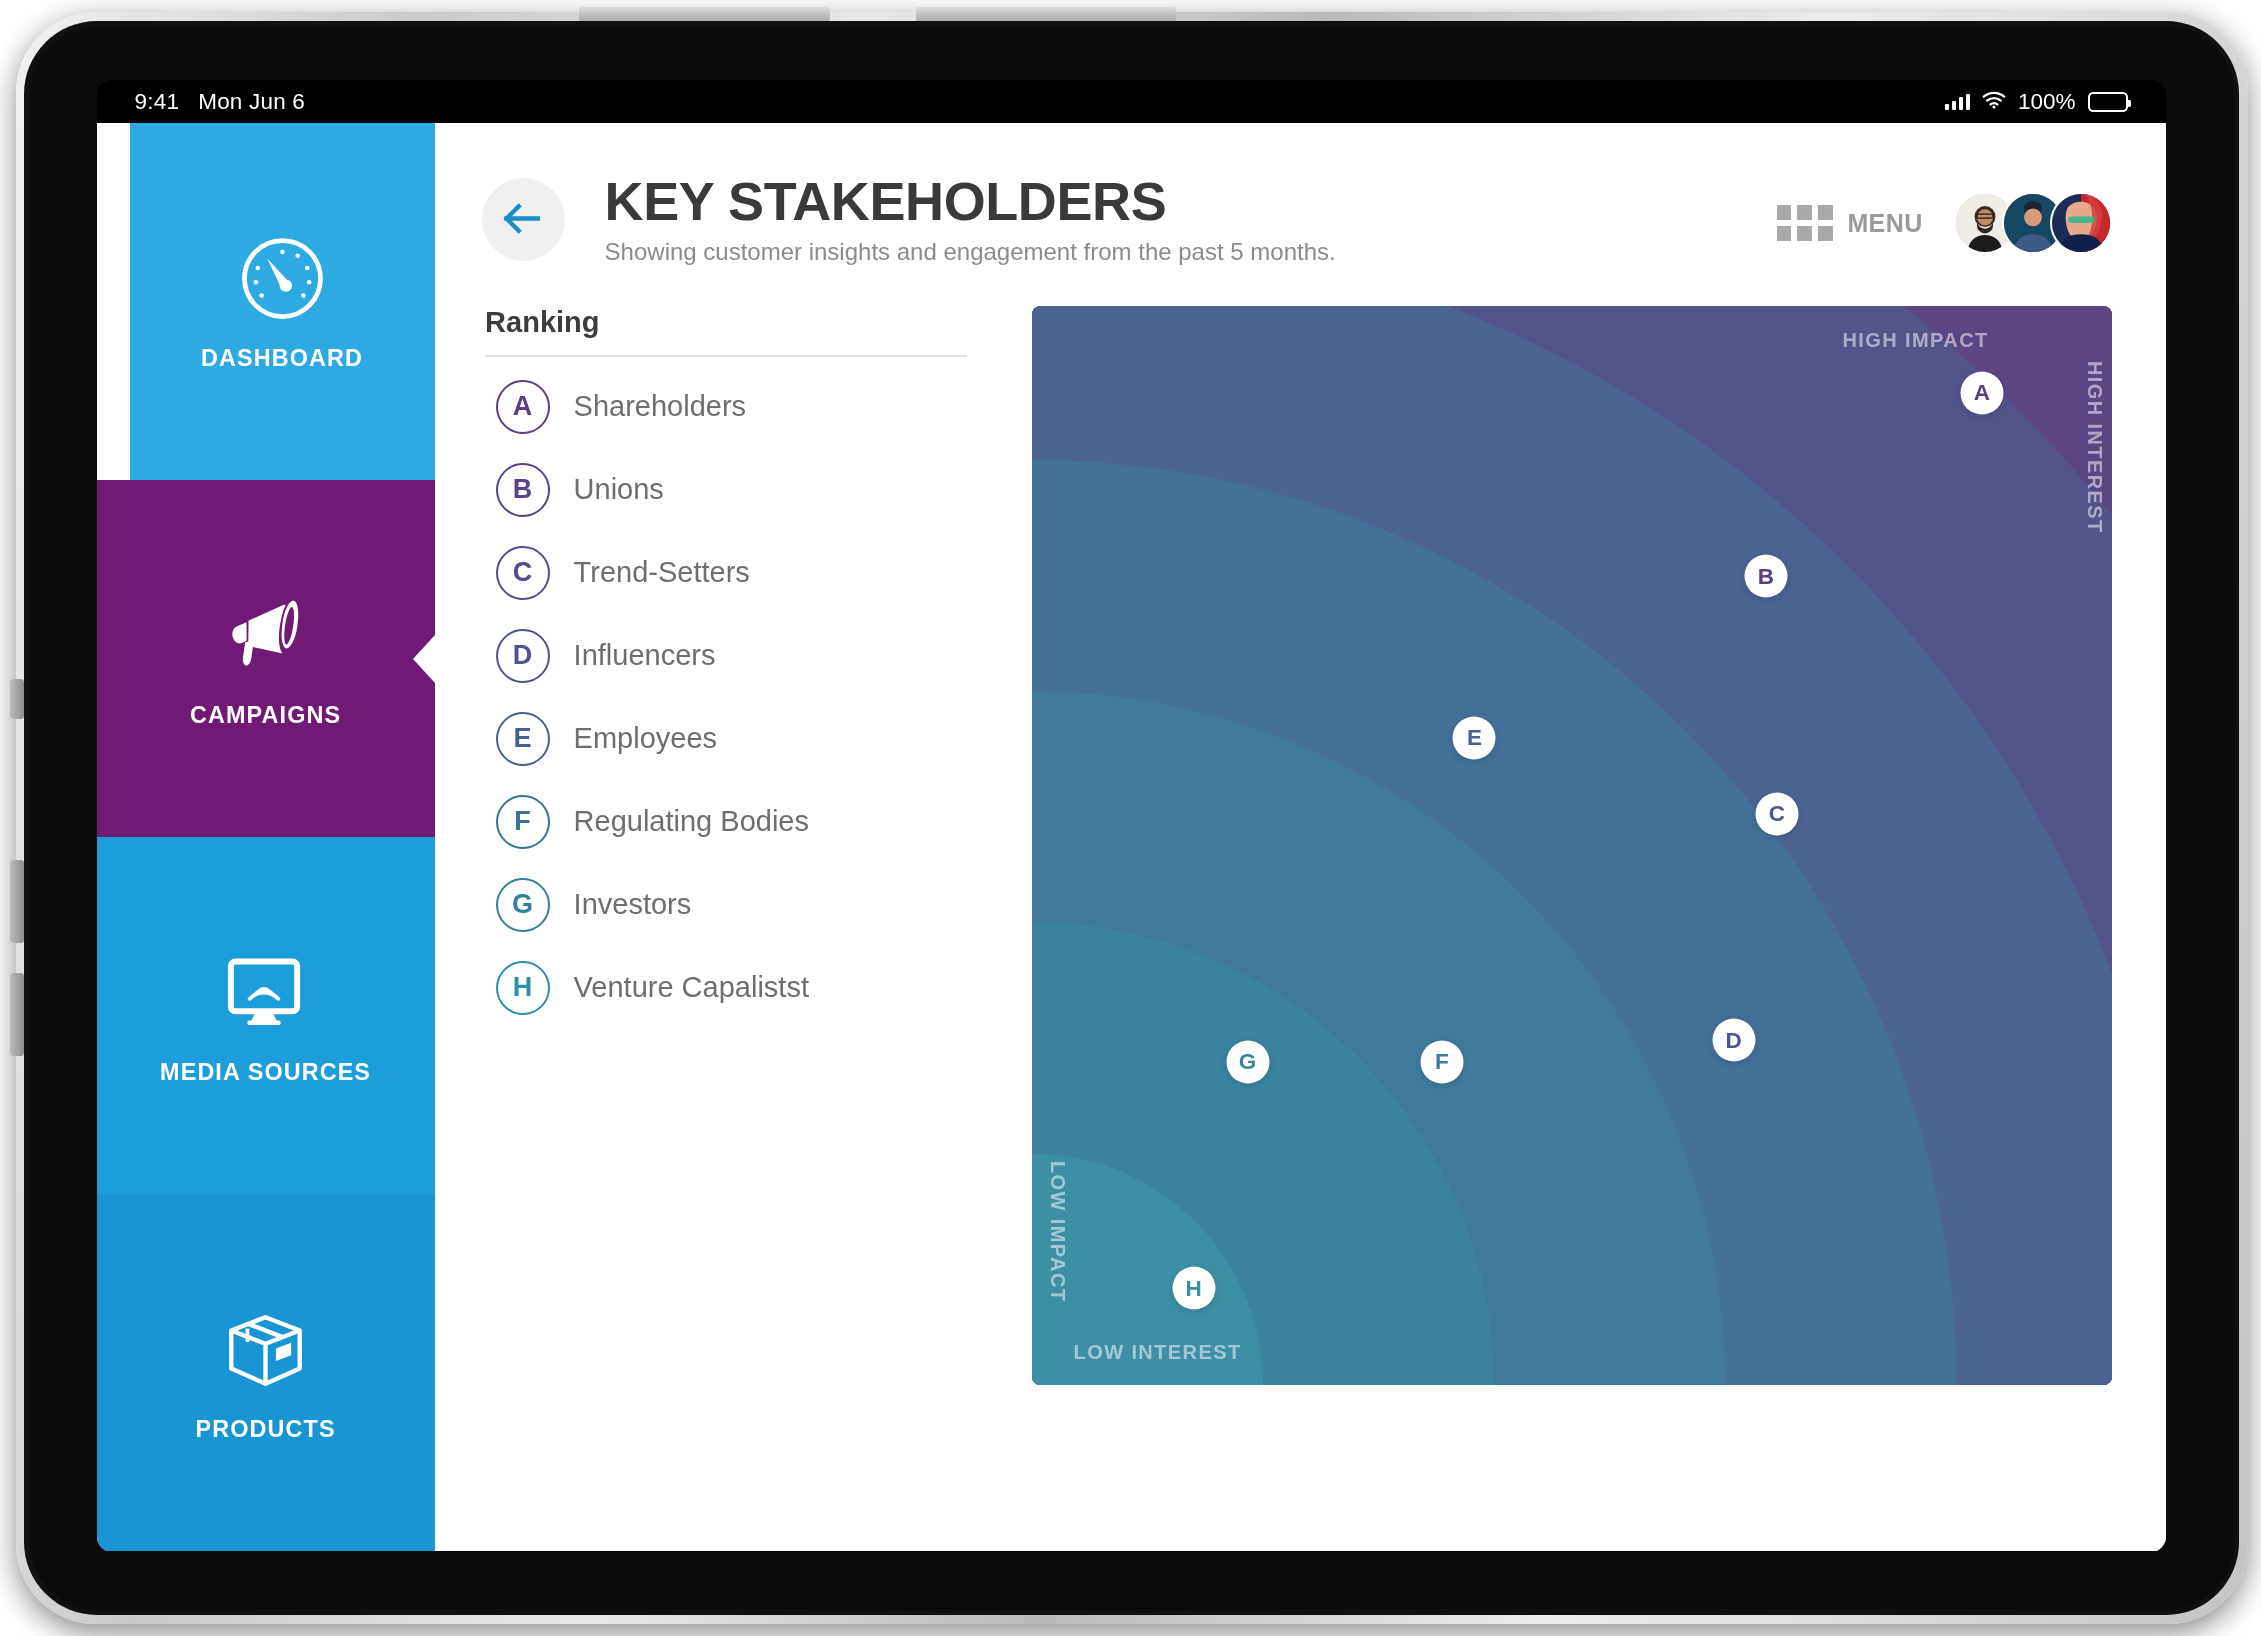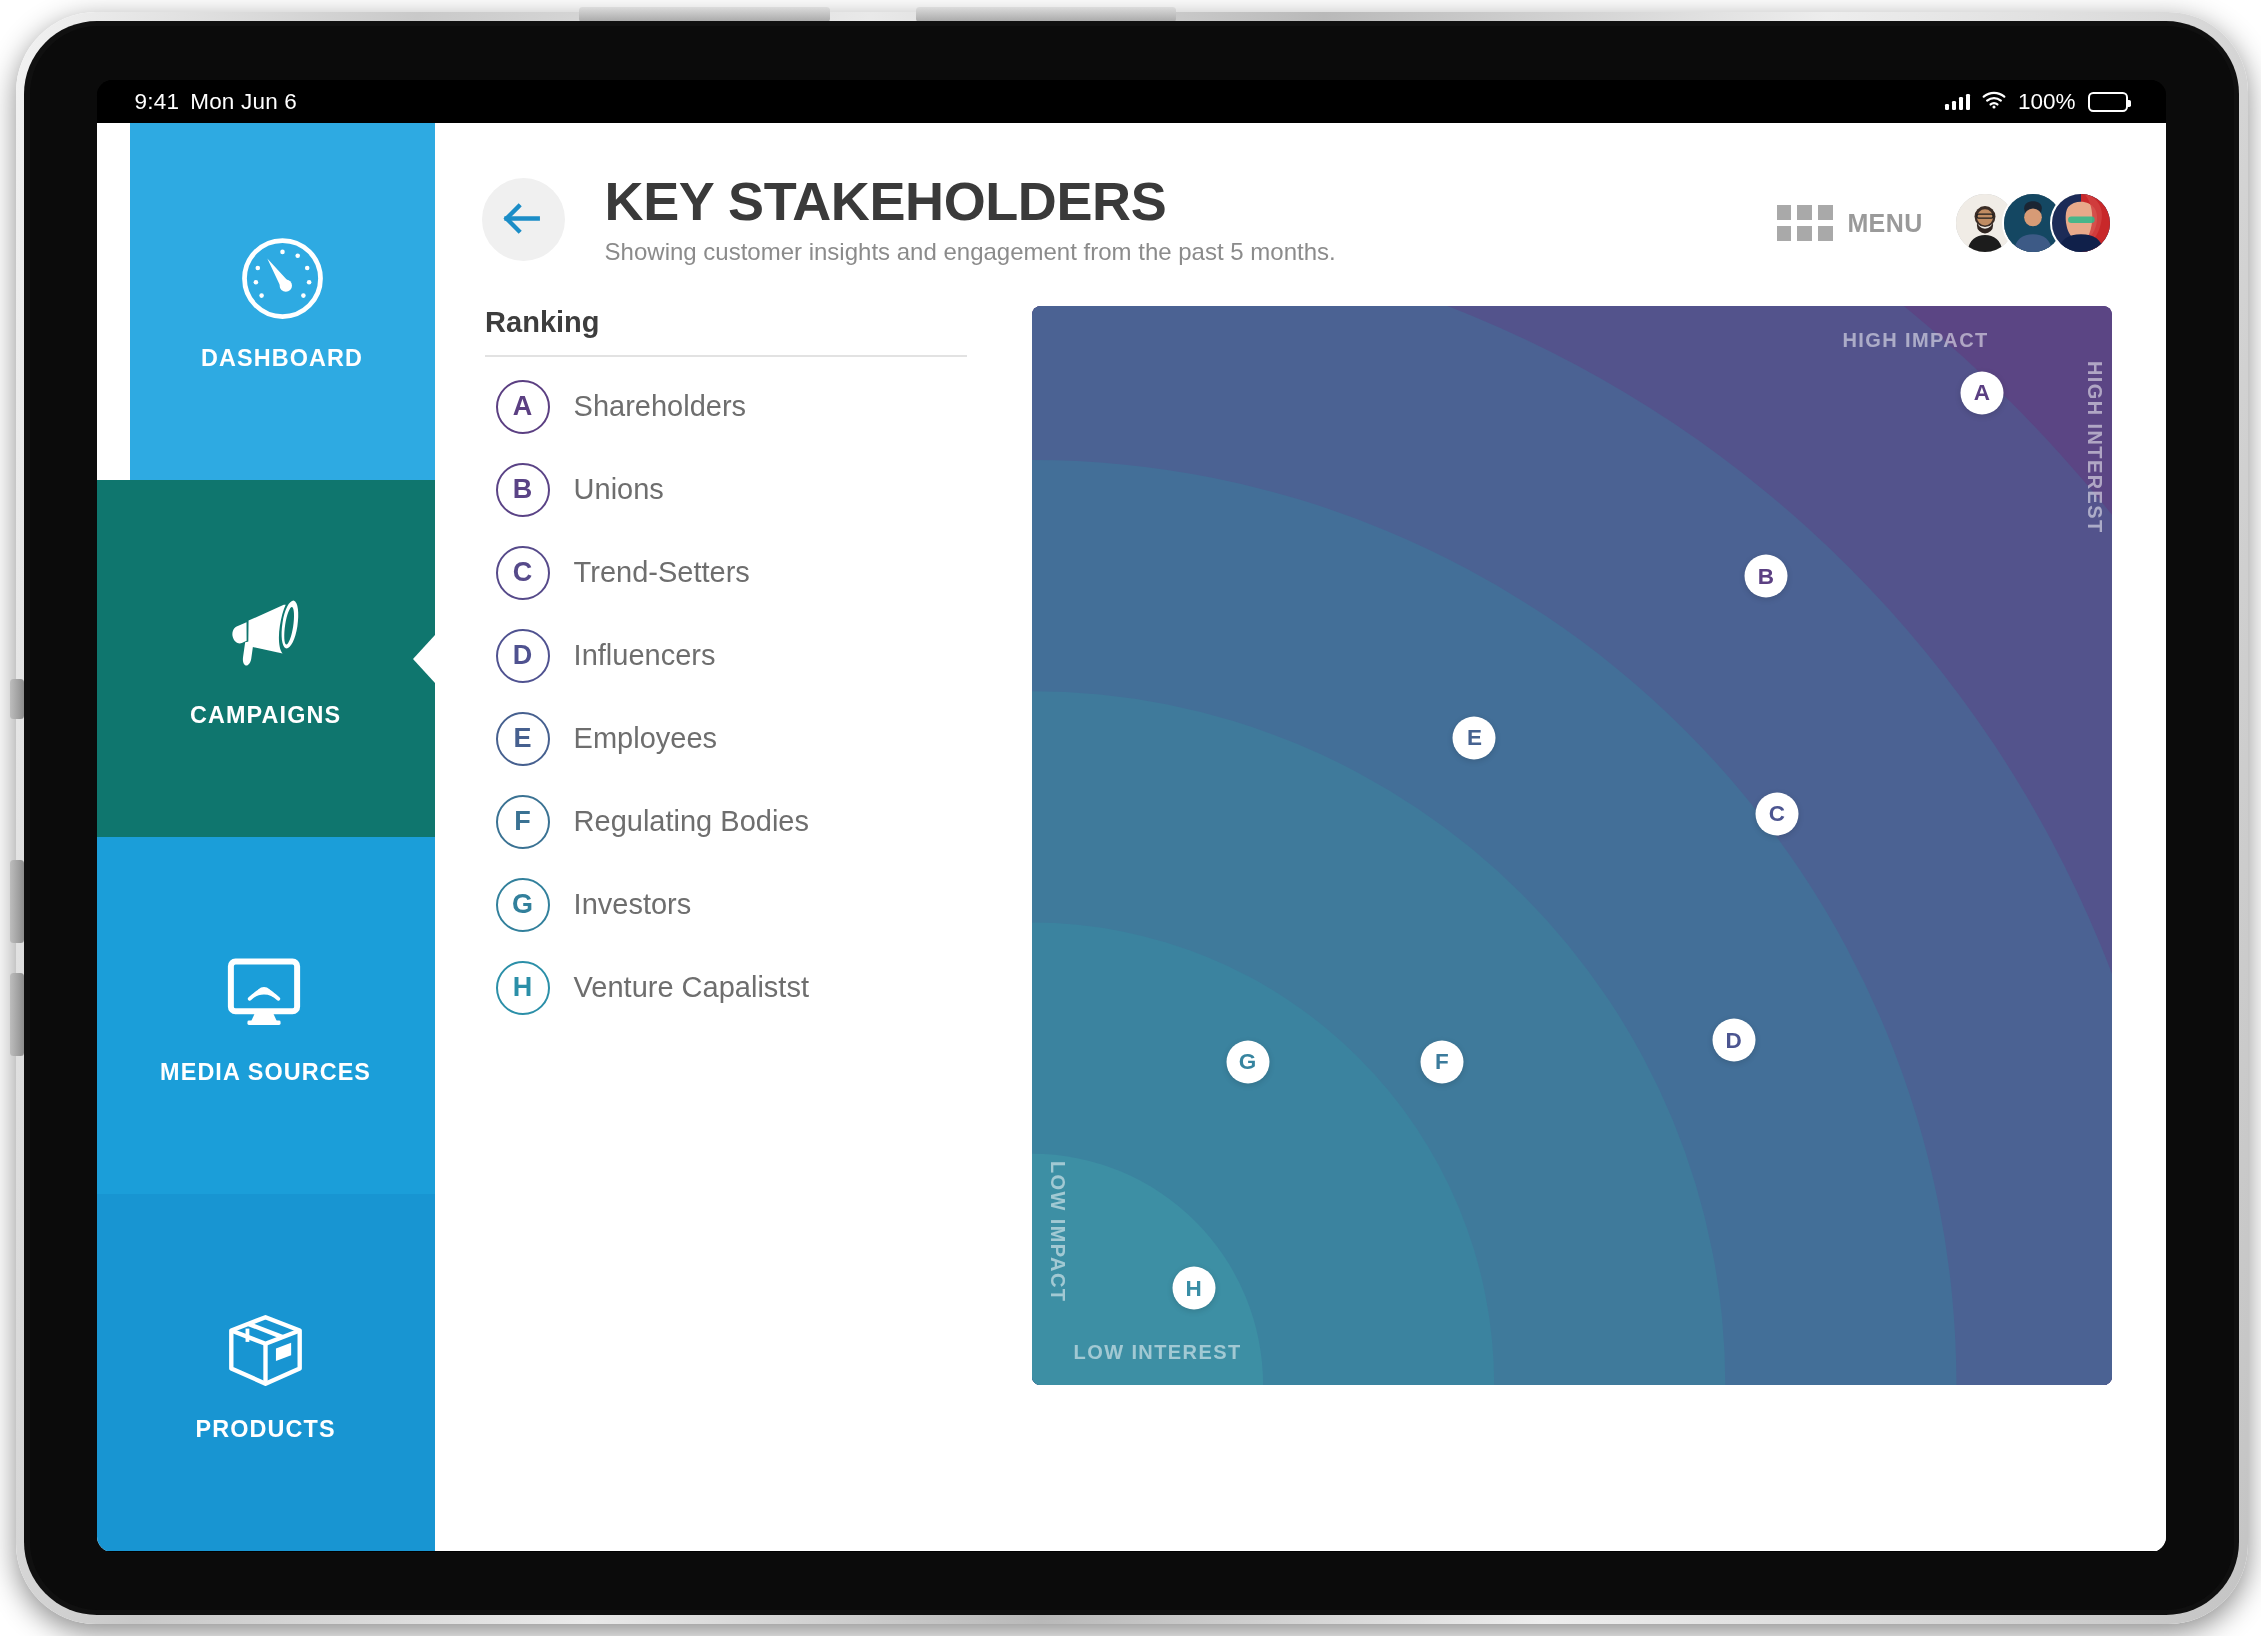--- a/index.html
+++ b/index.html
@@ -50,21 +50,21 @@
                background:linear-gradient(90deg,#bdbdbd,#8e8e8e); }
 
   
   .statusbar{
     position:absolute; left:0; top:0; width:100%; height:43px;
     background:#000; color:#fff;
     display:flex; align-items:center; justify-content:space-between;
     padding:0 38px;
     font-size:22.5px;
   }
-  .sb-left{ display:flex; align-items:center; gap:11px; letter-spacing:0.2px; }
+  .sb-left{ display:flex; align-items:center; gap:19px; letter-spacing:0.2px; }
   .sb-right{ display:flex; align-items:center; gap:12px; }
   .sig{ display:flex; align-items:flex-end; gap:2.6px; height:17.3px; }
   .sig i{ display:block; width:4.3px; background:#fff; border-radius:1.3px; }
   .sig i:nth-child(1){height:6px}
   .sig i:nth-child(2){height:9.5px}
   .sig i:nth-child(3){height:13px}
   .sig i:nth-child(4){height:16.4px}
   .batt{
     width:40px; height:20px; border:2.2px solid #fff; border-radius:5.2px;
     position:relative; padding:2.2px;
@@ -231,21 +231,21 @@
                 <circle cx="78" cy="54" r="2.4" fill="#fff"></circle>
               <circle cx="72" cy="68" r="2.4" fill="#fff"></circle>
                 <circle cx="28" cy="68" r="2.4" fill="#fff"></circle>
               <circle cx="22" cy="54" r="2.4" fill="#fff"></circle>
                 <circle cx="24" cy="39" r="2.4" fill="#fff"></circle>
             </svg>
           </span>
           <span class="nav-label">DASHBOARD</span>
         </div>
 
-        <div class="nav-item active" id="nav1" style="background: #0f766e;">
+        <div class="nav-item active" id="nav1" style="background: #701a75;">
           <span class="notch"></span>
           <span class="nav-icon">
             <svg viewBox="0 0 100 100" width="97" height="97">
               <g fill="#fff">
                 <path d="M78 13c-4.6 0-9.5 9.6-11.5 22.8-2 13.3-.7 24.4 3.3 26.4 4.6 1.2 9.9-8.6 12-22.4C83.9 26 82.6 14.2 78 13zm-1.6 6.6c2.1 1 2.7 10.1 1 20.7-1.7 10.6-5 18.6-7.1 18-2.1-.6-2.7-10.1-1-20.7 1.7-10.6 5-18.6 7.1-18z"></path>
                 <path d="M67.8 17.3 31.5 33.6l-.3 26.2 35.4 7.8c-4.2-5.1-4.6-17.6-2.8-28.8 1.3-8.4 3.5-16 6-21.5z"></path>
                 <path d="M29.4 35.2 19.2 39.7c-3.6 1.6-5.3 6.7-3.8 11.4 1.5 4.7 5.6 7.2 9.2 5.6l4.9-2.2z"></path>
                 <path d="M28 55.8 25.8 71.5c-.6 4.3.6 8.1 3 8.4 2.4.4 4.9-2.9 5.5-7.2l2.6-18.6z"></path>
                 <path d="M37 38.3c.5-1.5 2.3-2.2 3.8-1.5l20.5 9.6c-.5 1.8-.9 3.7-1.2 5.6L38.5 42.2c-1.5-.7-2.1-2.4-1.5-3.9z"></path>
               </g>

